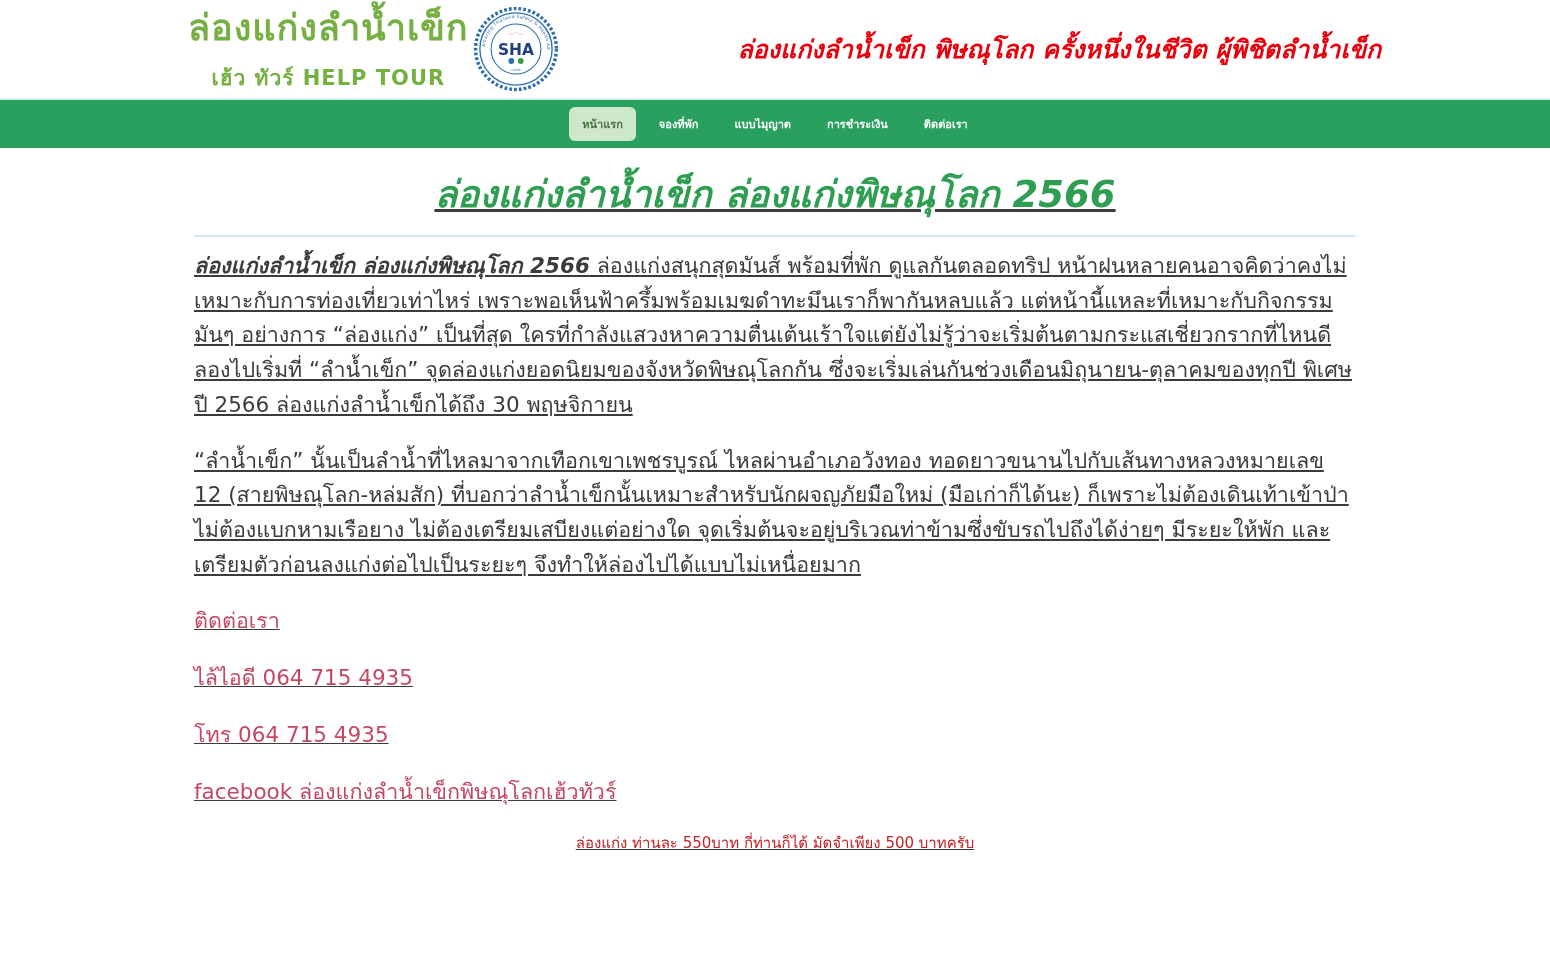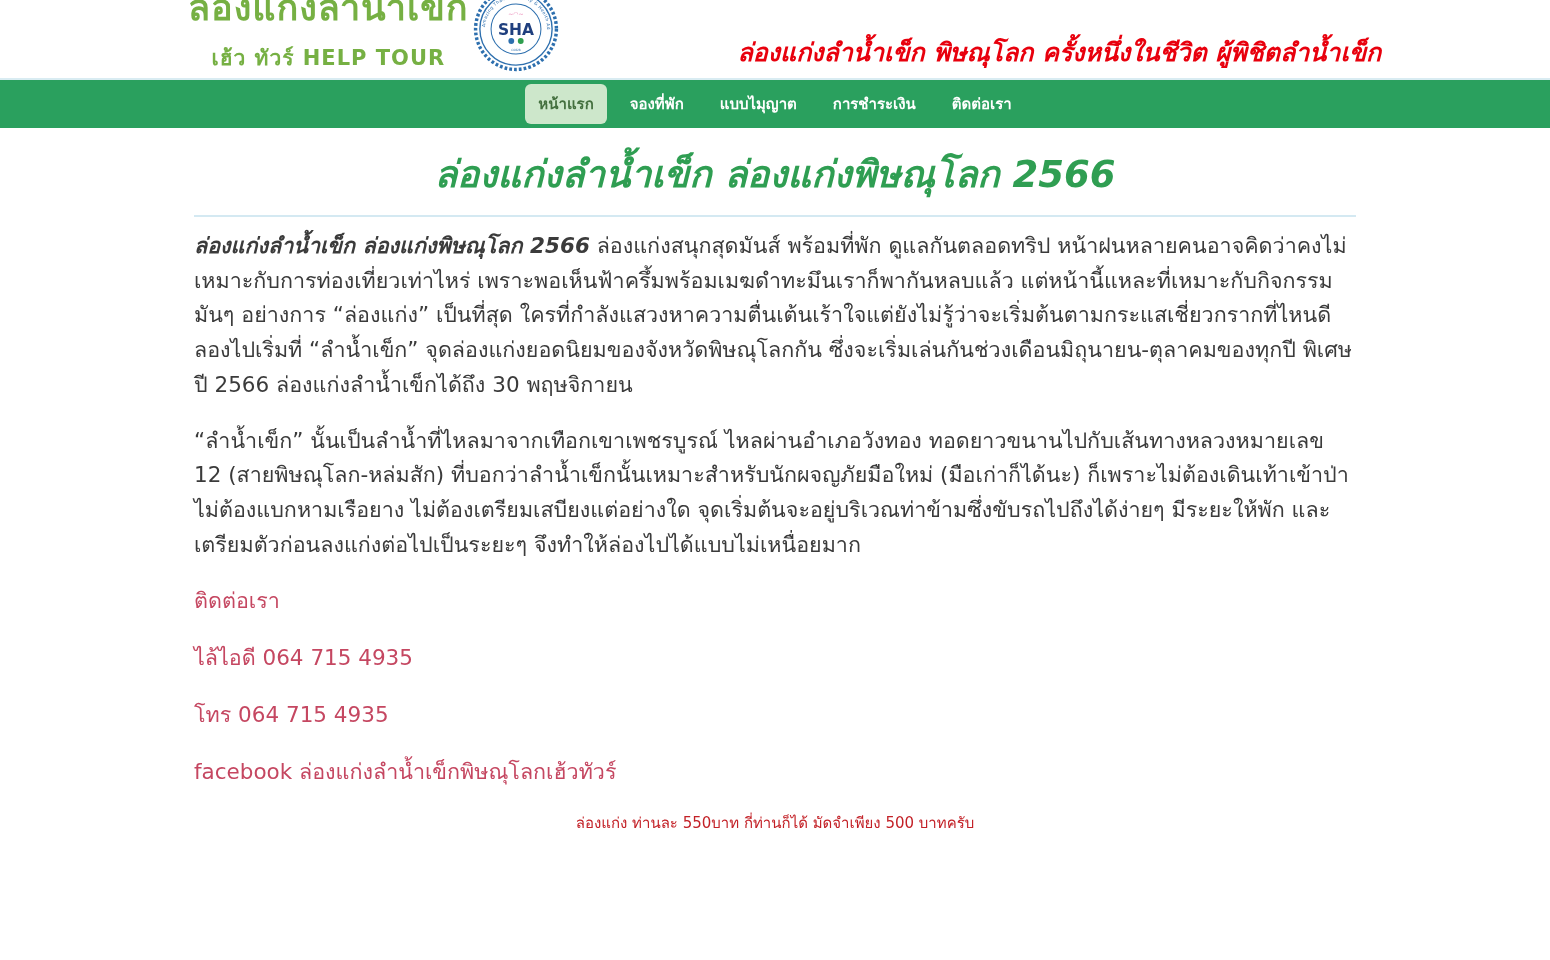--- a/index.html
+++ b/index.html
@@ -7,23 +7,23 @@
   body {
     font-family: "DejaVu Sans", "Liberation Sans", sans-serif;
     width: 1550px;
     height: 960px;
     overflow: hidden;
     color: #3b3b3b;
   }
 
   
   .site-header {
-    height: 80px;
+    height: 100px;
     display: flex;
-    align-items: flex-end;
+    align-items: center;
     padding: 6px 60px 6px 188px;
     border-bottom: 2px solid #d9ecf2;
     background: #ffffff;
   }
   .logo-group { display: flex; align-items: center; gap: 4px; }
   .logo-text { text-align: center; color: #76b043; font-weight: bold; line-height: 1.05; }
   .logo-line1 { font-size: 36px; letter-spacing: 1px; }
   .logo-line2 { font-size: 21px; margin-top: 20px; letter-spacing: 1px; }
   .sha-badge { width: 86px; height: 86px; flex: 0 0 auto; }
   .tagline {
@@ -40,34 +40,34 @@
   .main-nav {
     background: #2aa05e;
     height: 48px;
     display: flex;
     justify-content: center;
     align-items: center;
     gap: 10px;
   }
   .main-nav a {
     color: #ffffff;
-    font-size: 15px;
+    font-size: 11px;
     font-weight: bold;
     text-decoration: none;
     padding: 8px 13px;
     border-radius: 6px;
     white-space: nowrap;
   }
   .main-nav a.active {
     background: #cde7cb;
     color: #44703f;
   }
 
   
-  .content { width: 1162px; margin: 16px auto; }
+  .content { width: 1162px; margin: 16px auto; text-decoration: underline; }
   .page-title {
     color: #2f9e52;
     font-style: italic;
     font-weight: bold;
     font-size: 37px;
     text-align: center;
     margin: 16px 0 12px;
   }
   .title-rule {
     border: none;

